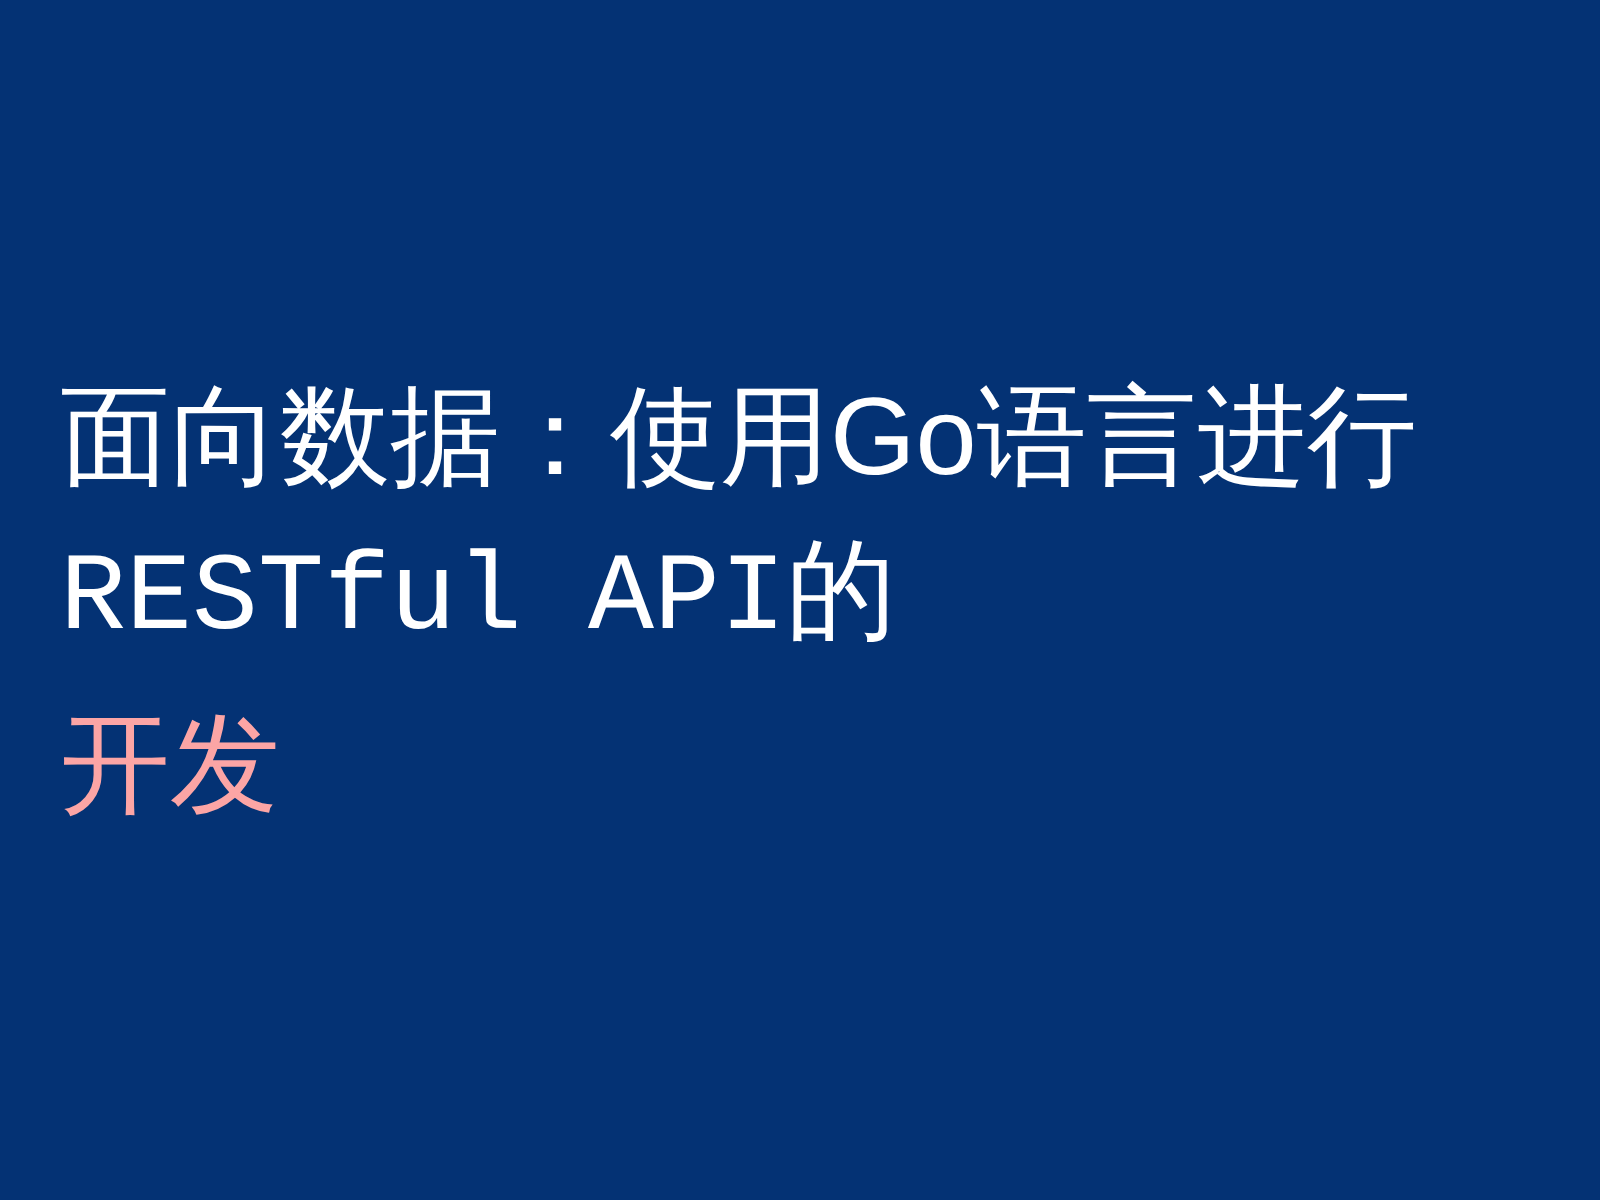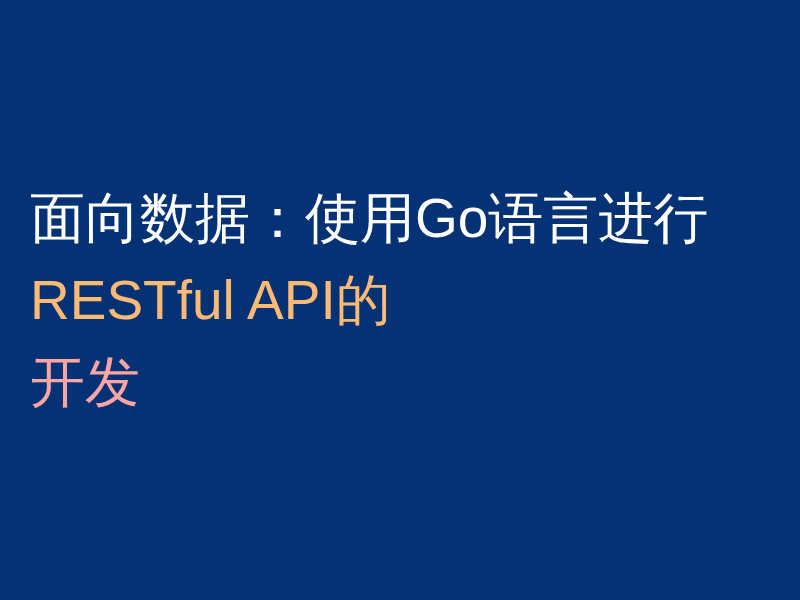--- a/index.html
+++ b/index.html
@@ -53,19 +53,19 @@
 </style>
 </head>
 <body style="background: rgb(4, 50, 116);">
 
 <div id="slide" style="background: rgb(4, 50, 116);">
 
   <div id="title-block">
 
     <div class="title-line" style="color: rgb(255, 255, 255);">面向数据：使用Go语言进行</div>
 
-    <div class="title-line" style="color: #fdba74;">RESTful API的</div>
+    <div class="title-line" style="color: #ffffff; font-family: Liberation Mono, monospace;">RESTful API的</div>
 
     <div class="title-line" style="color: #fca5a5;">开发</div>
 
   </div>
 
 </div>
 
 </body></html>

